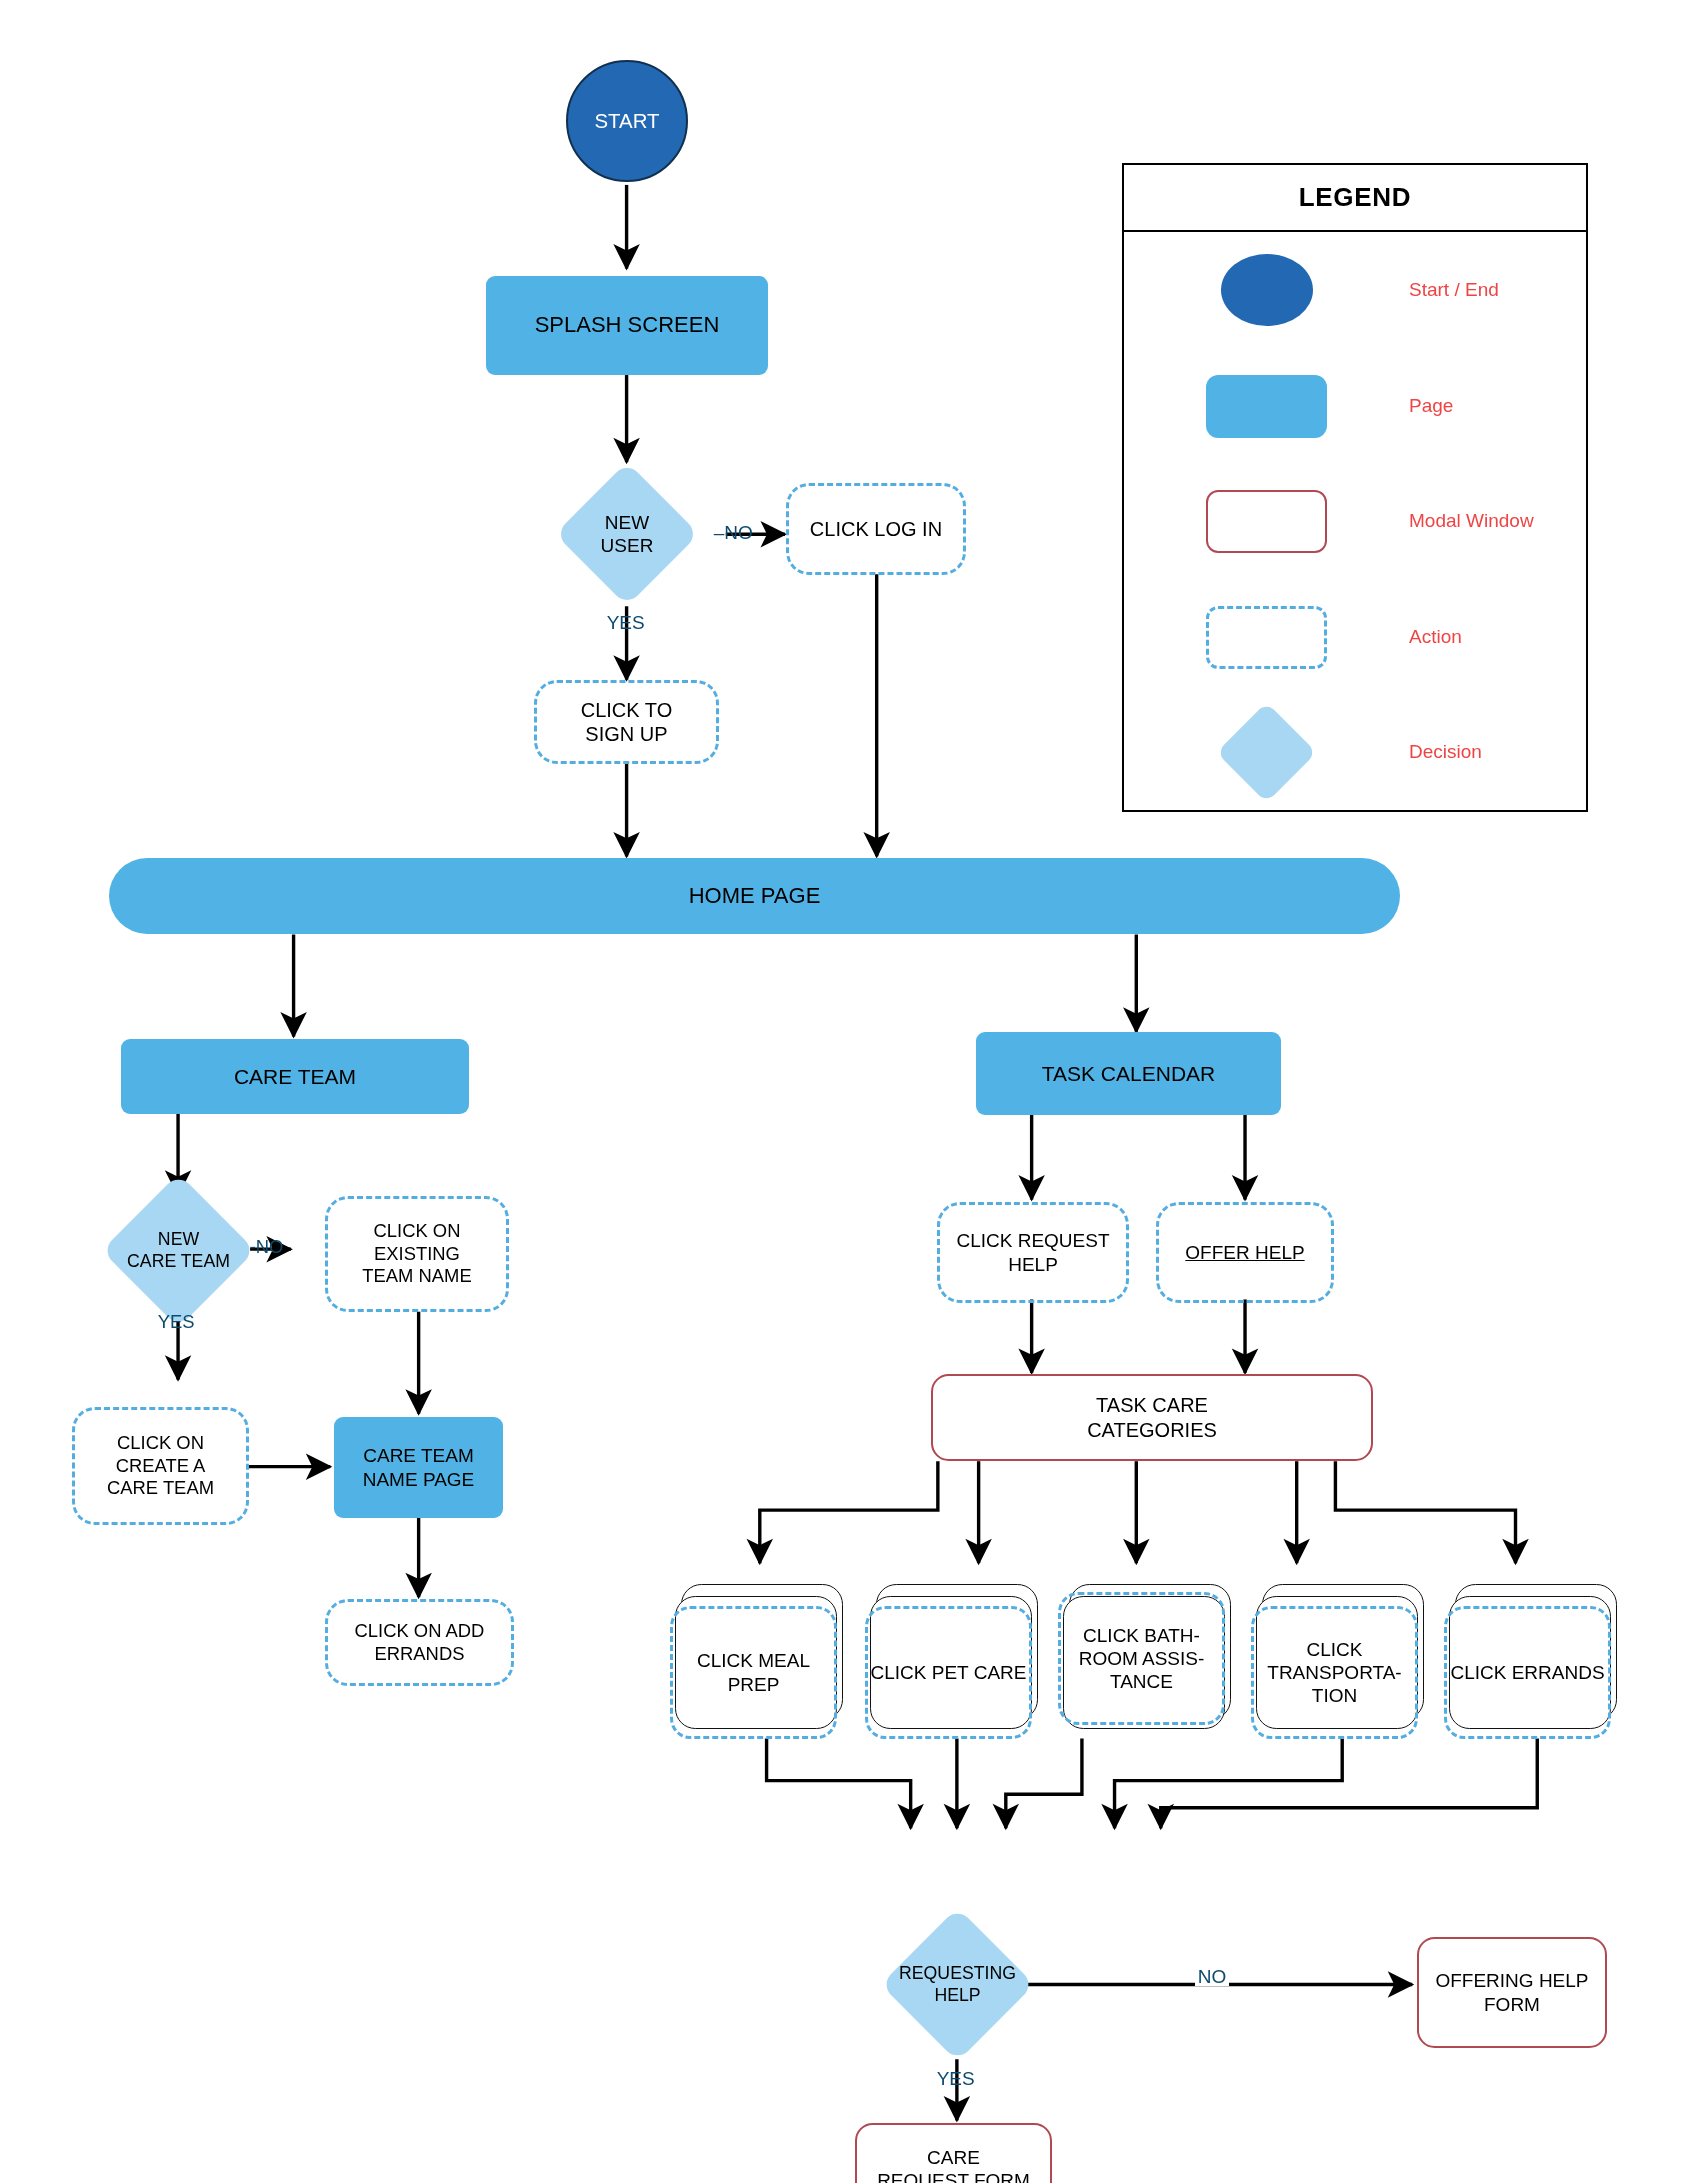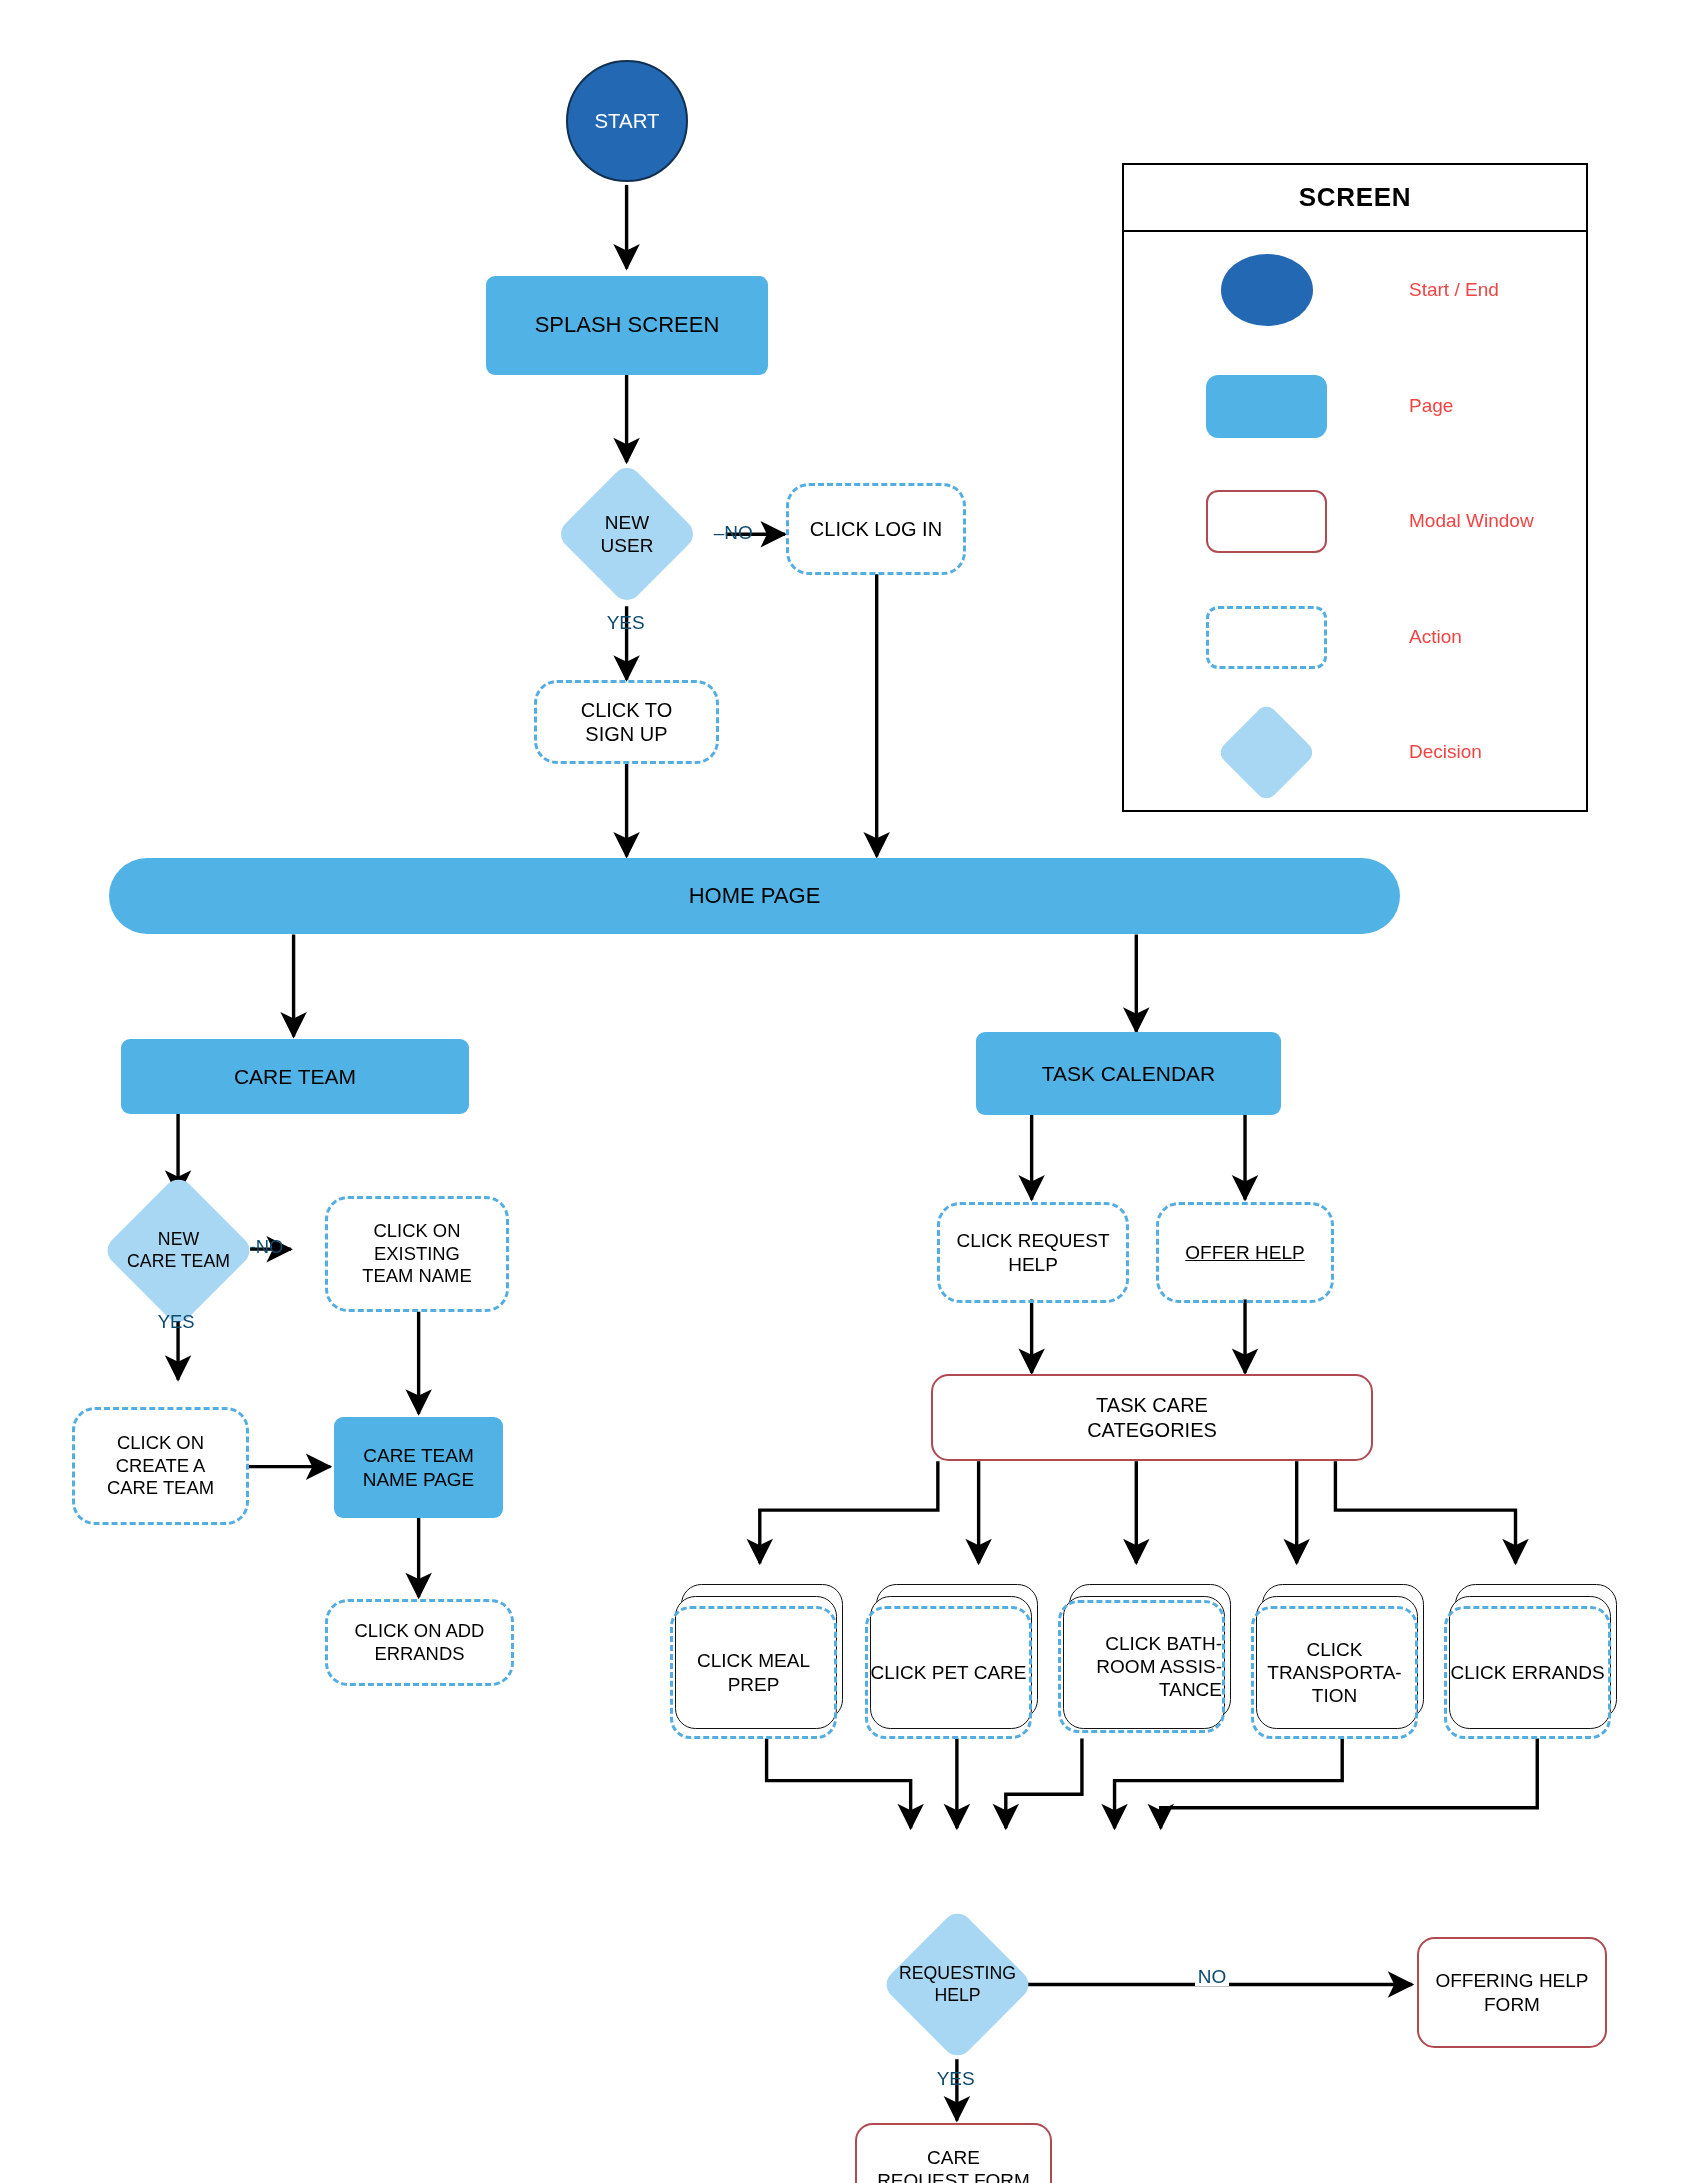--- a/index.html
+++ b/index.html
@@ -220,21 +220,21 @@
     <span class="sheet" style="left:5.4px;top:12.2px;width:162px;height:133px;"></span>
     <span class="front" style="left:0px;top:22px;width:167px;height:133px;font-size:19px;">
       <span class="lbl">CLICK
 PET CARE</span>
     </span>
   </div>
 
   <div class="stack" style="left:1058px;top:1584px;width:174px;height:155px;">
     <span class="sheet" style="left:11px;top:0px;width:162px;height:136px;"></span>
     <span class="sheet" style="left:5.4px;top:12.2px;width:162px;height:133px;"></span>
-    <span class="front" style="left:0px;top:16px;width:167px;height:133px;font-size:19px;text-align:right;">
+    <span class="front" style="left:0px;top:8px;width:167px;height:133px;font-size:19px;">
       <span class="lbl">CLICK BATH-
 ROOM ASSIS-
 TANCE</span>
     </span>
   </div>
 
   <div class="stack" style="left:1251px;top:1584px;width:174px;height:155px;">
     <span class="sheet" style="left:11px;top:0px;width:162px;height:136px;"></span>
     <span class="sheet" style="left:5.4px;top:12.2px;width:162px;height:133px;"></span>
     <span class="front" style="left:0px;top:22px;width:167px;height:133px;font-size:19px;">
@@ -264,21 +264,21 @@
     <span class="lbl">OFFERING HELP
 FORM</span>
   </div>
 
   <div class="node n-modal" style="left:855px;top:2123px;width:197px;height:92px;font-size:19px;">
     <span class="lbl">CARE
 REQUEST FORM</span>
   </div>
 
   <div id="legend">
-    <div class="title">SCREEN</div>
+    <div class="title">LEGEND</div>
     <div class="rows">
 
       <div class="lgrow" style="top:0px;">
         <div class="lgswatch">
           <span class="sw-start"></span>
         </div>
         <div class="lgtext">Start / End</div>
       </div>
 
       <div class="lgrow" style="top:116px;">

